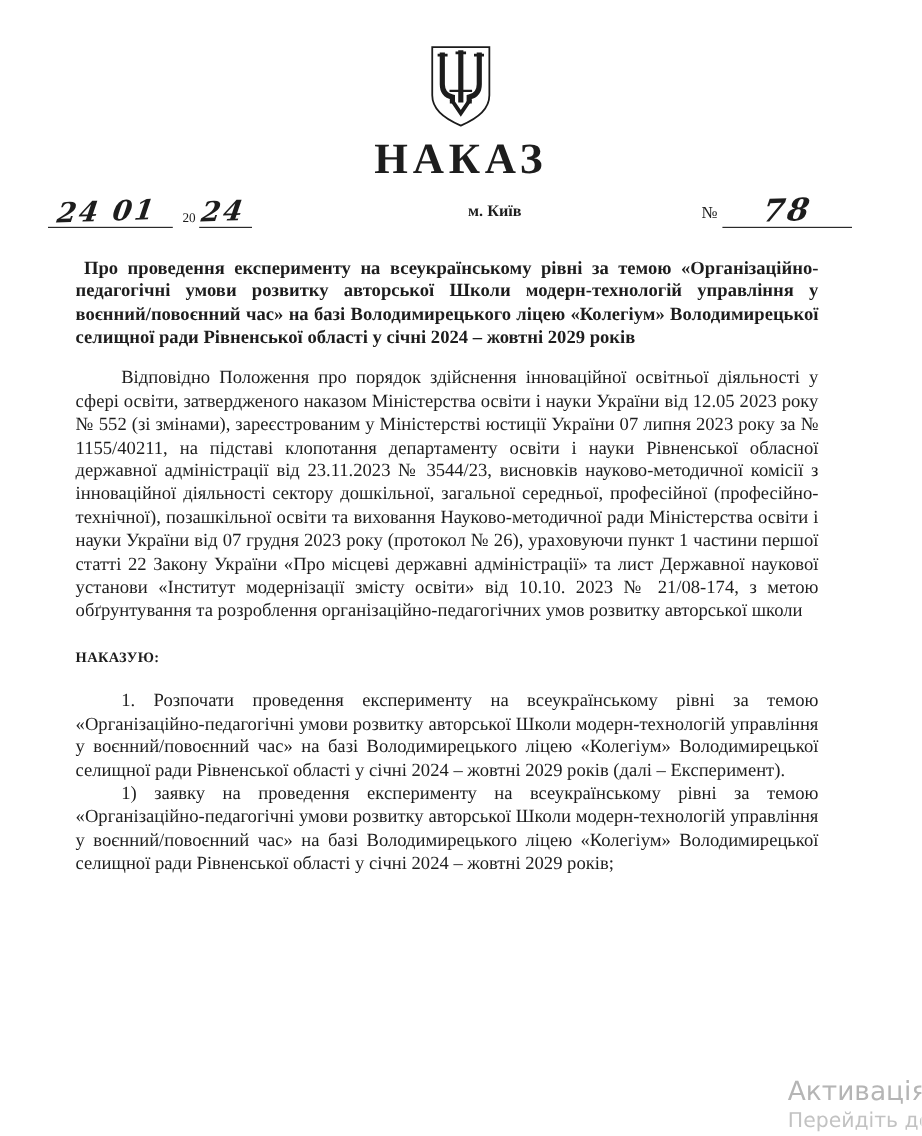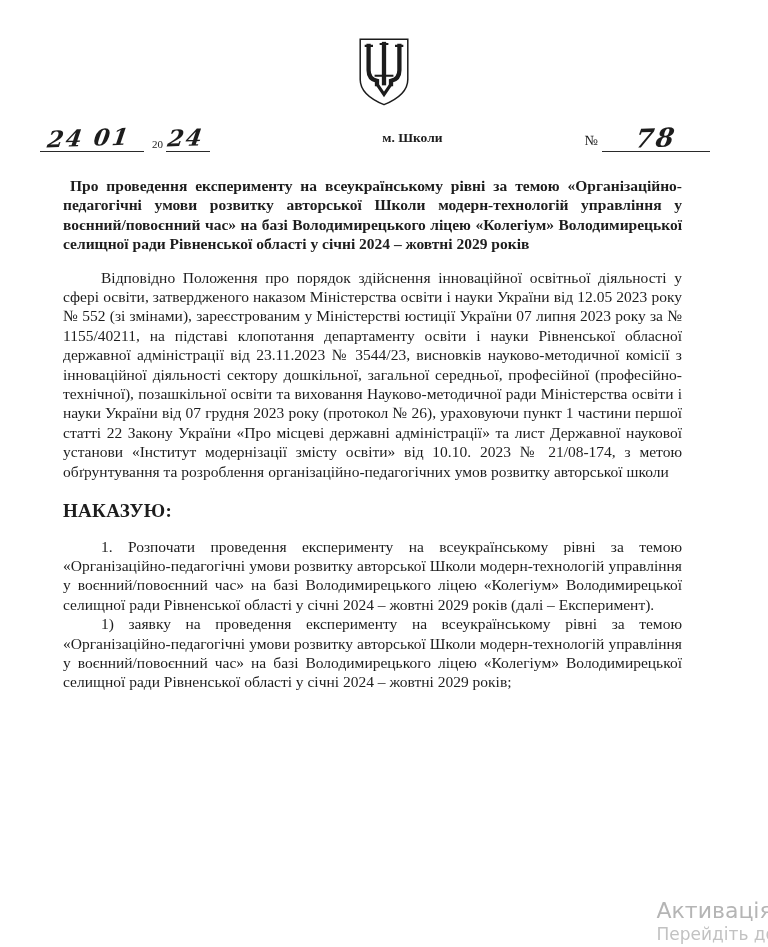--- a/index.html
+++ b/index.html
@@ -57,21 +57,21 @@
     font-size:15.5px;line-height:19.4px;
     text-align:justify;
   }
   p{margin:0;}
   .title{
     font-weight:700;
     margin-top:24px;
     text-indent:7px;
   }
   .preamble{margin-top:14px;text-indent:38px;}
-  .order-heading{font-weight:700;margin-top:20px;font-size:19px;letter-spacing:.3px;}
+  .order-heading{font-weight:700;margin-top:20px;font-size:12px;letter-spacing:.3px;}
   .item-sp{margin-top:16px;}
   .item{text-indent:38px;}
   .watermark{
     position:absolute;right:-8px;bottom:2px;
     text-align:left;
     font-family:"DejaVu Sans","Liberation Sans",sans-serif;
     color:#b9b9b9;
     pointer-events:none;
   }
   .watermark .wm1{font-size:22px;line-height:24px;color:#b5b5b5;}
@@ -89,28 +89,29 @@
         <g stroke="#1c1c1c" fill="none" stroke-linecap="square">
           <path d="M13.5,10 V36 Q13.5,45.5 22.5,47.5 L22.5,51" stroke-width="4.6"></path>
           <path d="M46.5,10 V36 Q46.5,45.5 37.5,47.5 L37.5,51" stroke-width="4.6"></path>
           <path d="M30,8 V50" stroke-width="4.6"></path>
           <path d="M22.5,51 L30,62 L37.5,51" stroke-width="3.4"></path>
           <path d="M10.5,10 h6.5 M43,10 h6.5 M26.5,8 h7" stroke-width="2.4"></path>
           <path d="M21,42 h18" stroke-width="2.2"></path>
         </g>
       </svg>
     </div>
+    <div class="doc-type">НАКАЗ</div>
 
     <div class="meta-row">
       <div class="date-block">
         <span class="date-main"><span class="hw">24 01</span></span>
           <span class="year-printed">20</span>
           <span class="year-hw"><span class="hw">24</span></span>
       </div>
-      <div class="city">м. Школи</div>
+      <div class="city">м. Київ</div>
       <div class="number-block">
         <span class="num-label">№</span>
         <span class="num-line"><span class="hw">78</span></span>
       </div>
     </div>
   </div>
 
   <div class="body-text">
     <p class="title">Про проведення експерименту на всеукраїнському рівні за темою «Організаційно-педагогічні умови розвитку авторської Школи модерн-технологій управління у воєнний/повоєнний час» на базі Володимирецького ліцею «Колегіум» Володимирецької селищної ради Рівненської області у січні 2024 – жовтні 2029 років</p>
     <p class="preamble">Відповідно Положення про порядок здійснення інноваційної освітньої діяльності у сфері освіти, затвердженого наказом Міністерства освіти і науки України від 12.05 2023 року № 552 (зі змінами), зареєстрованим у Міністерстві юстиції України 07 липня 2023 року за № 1155/40211, на підставі клопотання департаменту освіти і науки Рівненської обласної державної адміністрації від 23.11.2023 № 3544/23, висновків науково-методичної комісії з інноваційної діяльності сектору дошкільної, загальної середньої, професійної (професійно-технічної), позашкільної освіти та виховання Науково-методичної ради Міністерства освіти і науки України від 07 грудня 2023 року (протокол № 26), ураховуючи пункт 1 частини першої статті 22 Закону України «Про місцеві державні адміністрації» та лист Державної наукової установи «Інститут модернізації змісту освіти» від 10.10. 2023 № 21/08-174, з метою обґрунтування та розроблення організаційно-педагогічних умов розвитку авторської школи</p>

